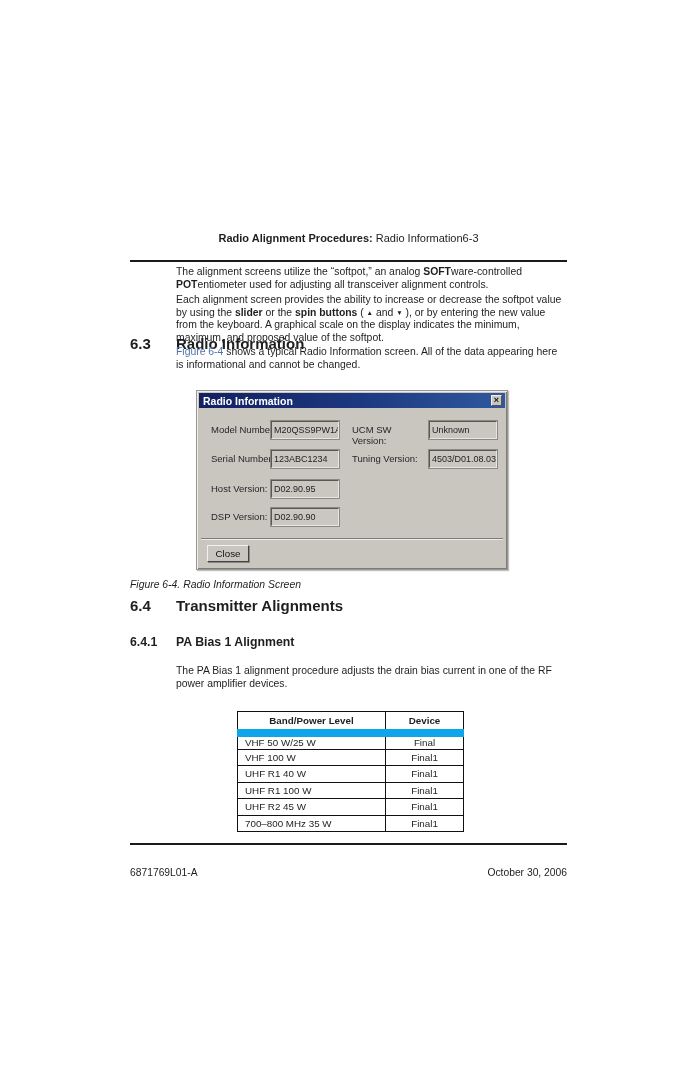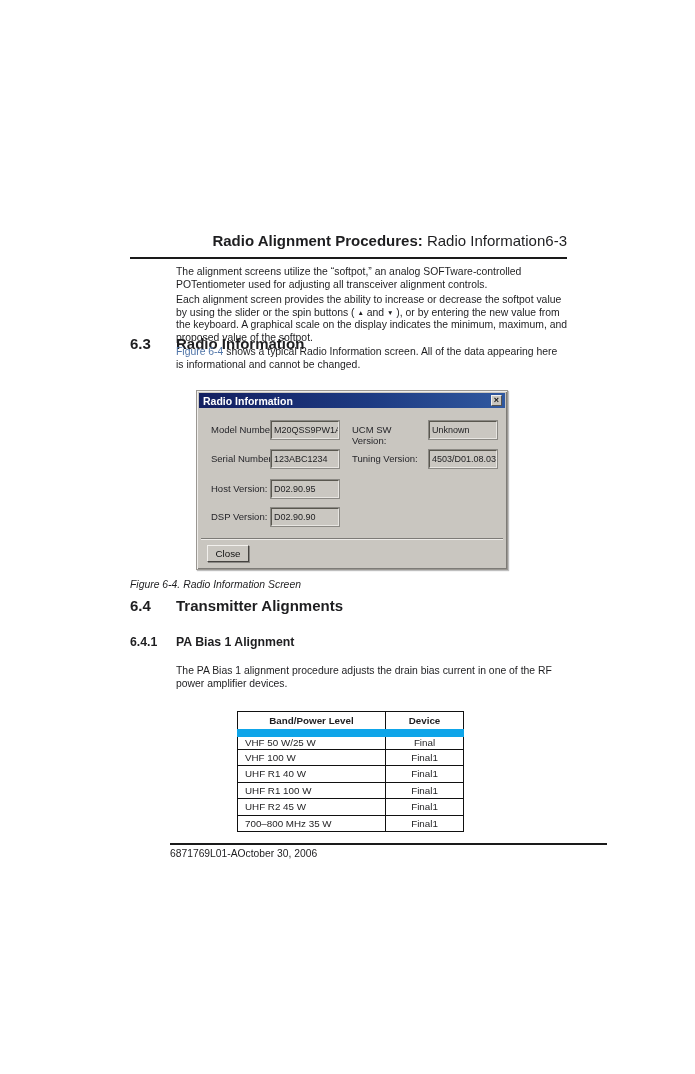--- a/index.html
+++ b/index.html
@@ -5,32 +5,32 @@
   * { margin:0; padding:0; box-sizing:border-box; }
   html,body { background:#ffffff; }
   body { font-family:"Liberation Sans", sans-serif; color:#1e1e20; }
   .page {
     position:relative; width:695px; height:1074px; background:#ffffff;
     overflow:hidden; margin:0 auto;
   }
   
   .runhead {
     position:absolute; left:130px; top:232px; width:437px;
-    display:flex; justify-content:flex-end; align-items:flex-end;
-    font-size:15px; padding-bottom:8px; border-bottom:2px solid #1a1a1a;
+    display:flex; justify-content:center; align-items:flex-end;
+    font-size:11px; padding-bottom:16px; border-bottom:2px solid #1a1a1a;
   }
   .runhead .bold { font-weight:bold; }
   .runfoot {
     position:absolute; left:130px; top:843px; width:437px;
-    border-top:2px solid #1a1a1a; padding-top:3px;
-    display:flex; justify-content:flex-start; font-size:10.3px;margin-left:40px;
+    border-top:2px solid #1a1a1a; padding-top:22px;
+    display:flex; justify-content:space-between; font-size:10.3px;
   }
   
   .para { position:absolute; left:176px; width:391px; font-size:10.4px; line-height:12.6px; }
-  .b { font-weight:normal; }
+  .b { font-weight:bold; }
   .spin { font-size:6.5px; vertical-align:1px; }
   .h1 { position:absolute; left:130px; width:437px; font-size:15px; font-weight:bold; }
   .h1 .num { display:inline-block; width:46px; }
   .h2 { position:absolute; left:130px; width:437px; font-size:12.3px; font-weight:bold; }
   .h2 .num { display:inline-block; width:46px;margin-top:16px; }
   .link { color:#4f74a8; }
   .note { position:absolute; left:176px; width:382px; font-size:10.4px; line-height:12.6px;
           padding-left:35px; text-indent:-35px; }
   
   .dialog {

